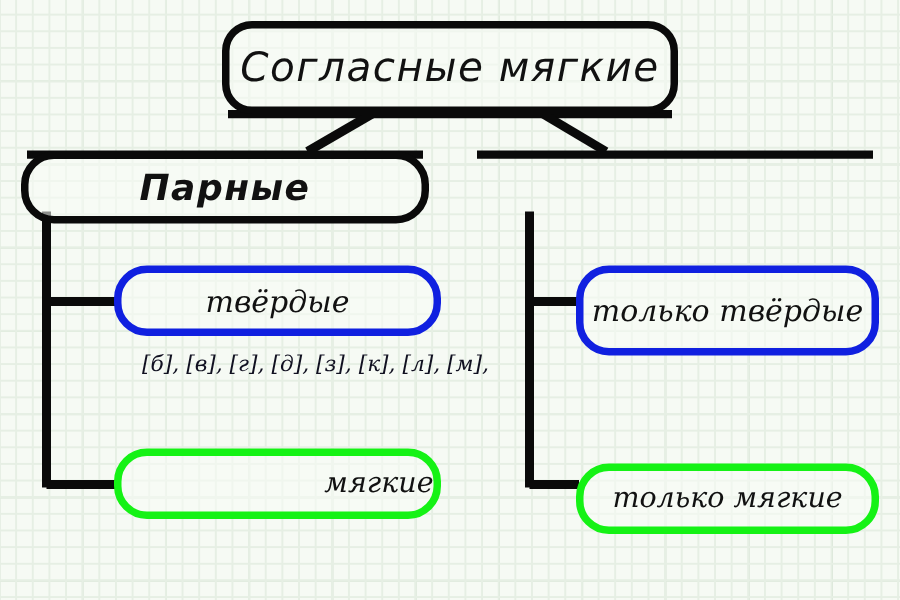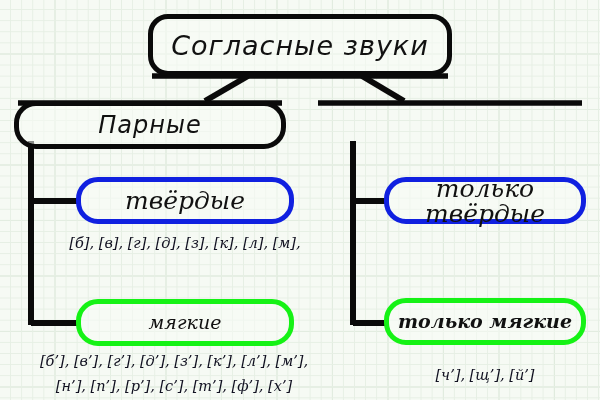--- a/index.html
+++ b/index.html
@@ -55,50 +55,50 @@
     font-style: italic;
     font-size: 27px;
     color: #111;
     letter-spacing: 1px;
   }
   .node-branch {
     border: 5px solid #0a0a0a;
     border-radius: 22px;
     font-family: "DejaVu Sans", sans-serif;
     font-style: italic;
-    font-weight: normal;
+    font-weight: bold;
     font-size: 24px;
     color: #111;
     letter-spacing: 1px;
   }
   .node-hard {
     border: 5px solid #1020e0;
     border-radius: 22px;
     font-family: "DejaVu Serif", serif;
     font-style: italic;
-    font-size: 25px;
+    font-size: 20px;
     color: #111;
   }
   .node-soft {
     border: 5px solid #15f215;
     border-radius: 22px;
     font-family: "DejaVu Serif", serif;
     font-style: italic;
     font-size: 19px;
     color: #111;
   }
   .letters {
     position: absolute;
     font-family: "DejaVu Serif", serif;
     font-style: italic;
     font-size: 14.5px;
     color: #101020;
     white-space: nowrap;
     line-height: 1.72;
-    text-align: center;
+    text-align: right;
   }
   .letters .lrow {
     display: block;
   }
 </style>
 </head>
 <body>
 
 <div id="canvas">
 
@@ -117,51 +117,44 @@
     <line x1="31" y1="141" x2="31" y2="325" stroke="#0a0a0a" stroke-width="6" stroke-linecap="butt"></line>
     <line x1="31" y1="201" x2="78" y2="201" stroke="#0a0a0a" stroke-width="6" stroke-linecap="butt"></line>
     <line x1="31" y1="323" x2="78" y2="323" stroke="#0a0a0a" stroke-width="6" stroke-linecap="butt"></line>
 
     <line x1="353" y1="141" x2="353" y2="325" stroke="#0a0a0a" stroke-width="6" stroke-linecap="butt"></line>
     <line x1="353" y1="201" x2="386" y2="201" stroke="#0a0a0a" stroke-width="6" stroke-linecap="butt"></line>
     <line x1="353" y1="323" x2="386" y2="323" stroke="#0a0a0a" stroke-width="6" stroke-linecap="butt"></line>
   </svg>
 
   <div class="node node-root" style="left:148px; top:14px; width:304px; height:62px;">
-    <span>Согласные звуки</span>
+    <span>Согласные мягкие</span>
   </div>
 
   <div class="node node-branch" style="left:14px; top:101px; width:272px; height:48px;">
     <span>Парные</span>
   </div>
 
 
   <div class="node node-hard" style="left:76px; top:177px; width:218px; height:47px;">
     <span>твёрдые</span>
   </div>
 
-  <div class="node node-hard" style="left:384px; top:177px; width:202px; height:47px;">
+  <div class="node node-hard" style="left:384px; top:177px; width:202px; height:60px;">
     <span>только твёрдые</span>
   </div>
 
-  <div class="node node-soft" style="left:76px; top:299px; width:218px; height:47px;">
+  <div class="node node-soft" style="left:76px; top:299px; width:218px; height:47px;justify-content:flex-end;">
     <span>мягкие</span>
   </div>
 
-  <div class="node node-soft" style="left:384px; top:298px; width:202px; height:47px;font-weight:bold;">
+  <div class="node node-soft" style="left:384px; top:309px; width:202px; height:47px;">
     <span>только мягкие</span>
   </div>
 
   <div class="letters" style="left:44px; top:231px; width:282px;">
     <span class="lrow">[б], [в], [г], [д], [з], [к], [л], [м],</span>
   </div>
 
 
-  <div class="letters" style="left:14px; top:349px; width:320px;">
-    <span class="lrow">[б’], [в’], [г’], [д’], [з’], [к’], [л’], [м’],</span>
-    <span class="lrow">[н’], [п’], [р’], [с’], [т’], [ф’], [х’]</span>
-  </div>
 
-  <div class="letters" style="left:384px; top:363px; width:202px;">
-    <span class="lrow">[ч’], [щ’], [й’]</span>
-  </div>
 
 </div>
 
 </body></html>

